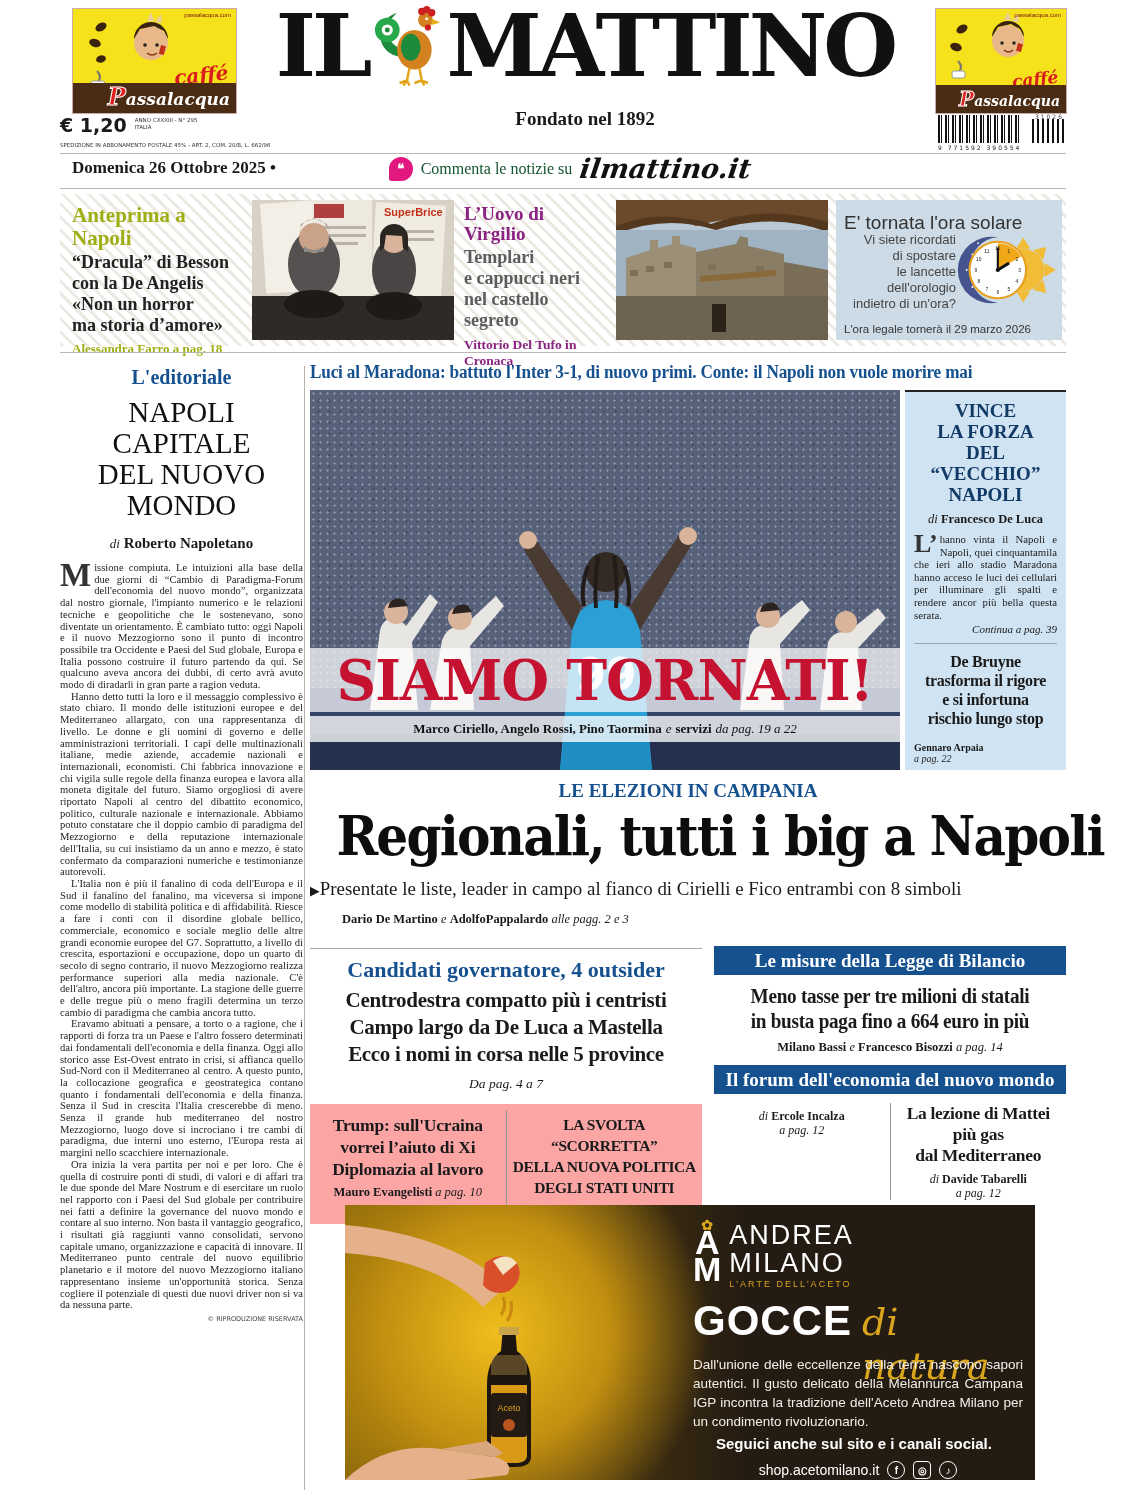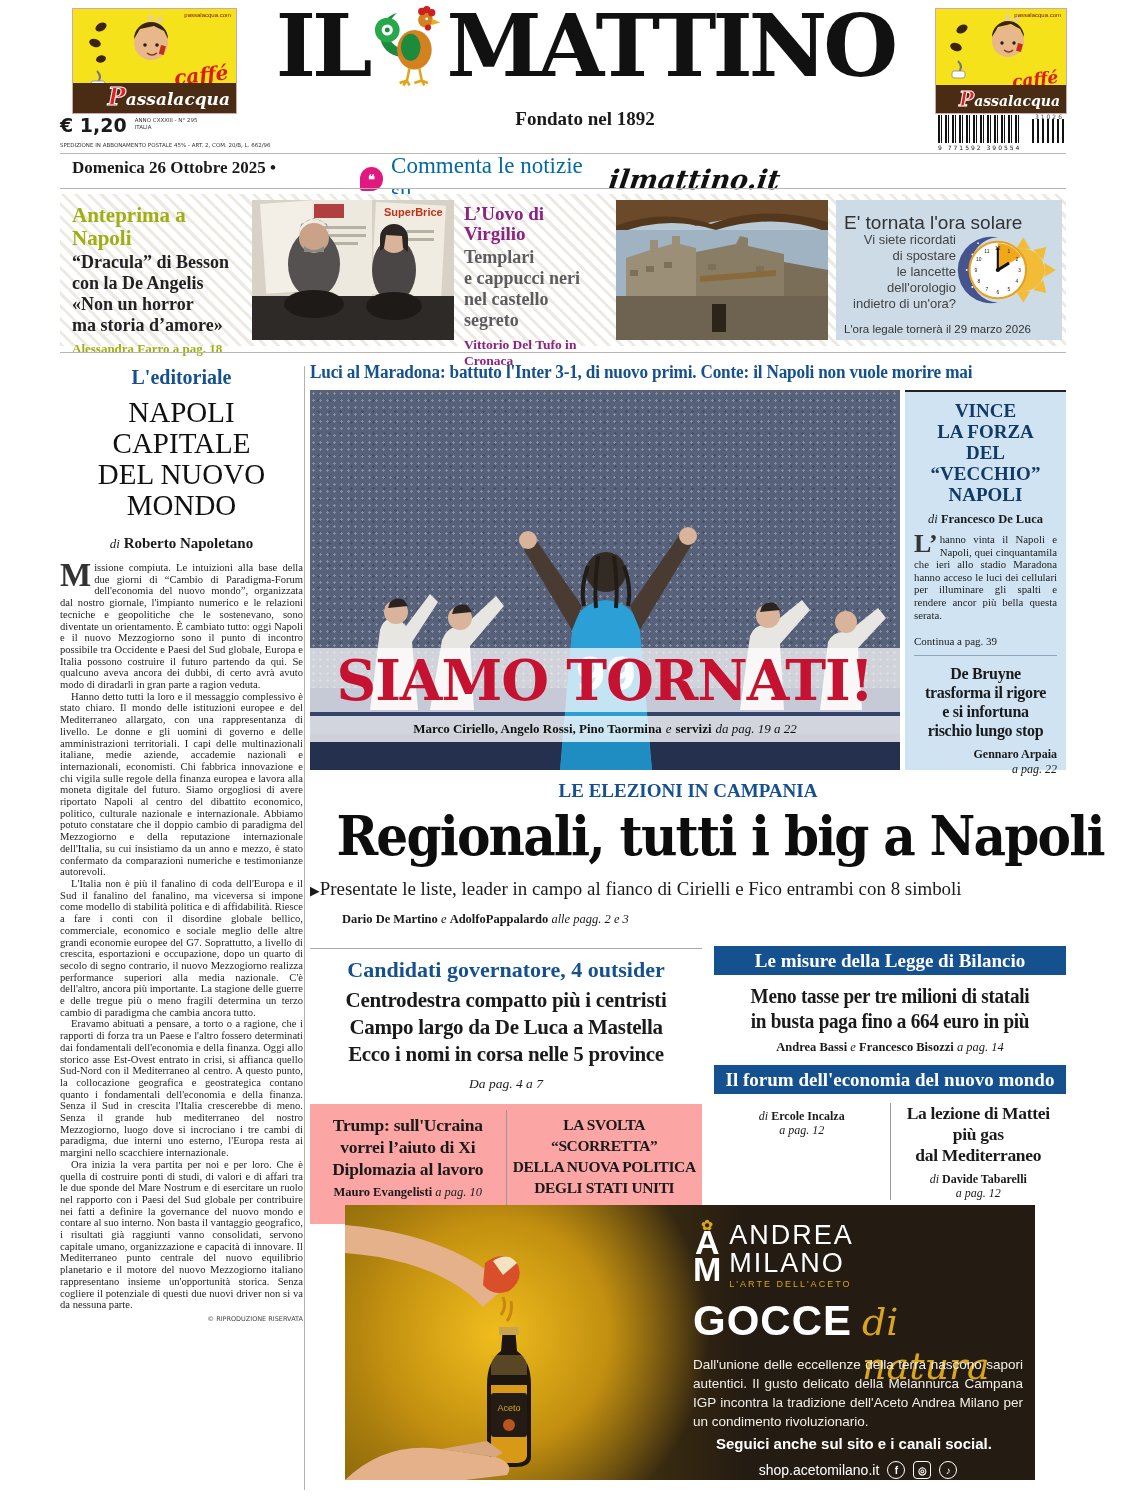--- a/index.html
+++ b/index.html
@@ -19,21 +19,21 @@
   .fondato{left:240px;top:108px;width:690px;text-align:center;font-weight:bold;font-size:19px;}
   .price{left:60px;top:114px;display:flex;gap:8px;align-items:flex-start;}
   .price .eur{font:bold 19px "DejaVu Sans",sans-serif;}
   .price .small{font:5.5px "DejaVu Sans",sans-serif;color:#333;line-height:1.3;padding-top:3px;}
   .postal{left:60px;top:142px;font:5.5px "DejaVu Sans",sans-serif;color:#333;}
   .rule{position:absolute;left:60px;width:1006px;height:1px;background:#b9b6b0;}
   .dateline{left:72px;top:158px;font-weight:bold;font-size:17px;}
   .comment{left:360px;top:153px;width:420px;display:flex;align-items:center;gap:8px;justify-content:center;}
   .comment .bubble{width:24px;height:24px;border-radius:50% 50% 50% 10%;background:#e0187f;color:#fff;
         font:bold 13px "DejaVu Serif",serif;display:flex;align-items:center;justify-content:center;}
-  .comment .txt{font-size:23px;color:#0369a1;}
+  .comment .txt{font-size:16px;color:#14532d;}
   .comment .logo{font:italic bold 27px "DejaVu Serif",serif;color:#111;transform:skewX(-8deg);}
   .barcode{left:938px;top:113px;width:128px;height:40px;}
   .barcode .bars{position:absolute;left:0;top:2px;width:84px;height:28px;
         background:repeating-linear-gradient(90deg,#111 0 2px,#fff 2px 3px,#111 3px 4px,#fff 4px 7px);}
   .barcode .bars2{position:absolute;right:0;top:6px;width:34px;height:24px;
         background:repeating-linear-gradient(90deg,#111 0 2px,#fff 2px 5px);}
   .barcode .num{position:absolute;left:0;top:31px;font:6px "DejaVu Sans",sans-serif;letter-spacing:2px;}
   .barcode .issue{position:absolute;right:2px;top:0;font:6px "DejaVu Sans",sans-serif;color:#444;letter-spacing:2px;}
 
   
@@ -86,24 +86,24 @@
   .caption-band{position:absolute;left:0;right:0;top:326px;height:26px;background:rgba(255,255,255,.78);
         display:flex;align-items:center;justify-content:center;gap:4px;font-size:13px;color:#111;}
 
   
   .sidebar{left:905px;top:390px;width:161px;height:380px;background:#cfe3f2;border-top:2px solid #222;
         padding:8px 9px;box-sizing:border-box;}
   .sb-title{color:#123a66;font-weight:bold;font-size:19px;line-height:21px;text-align:center;}
   .sb-byline{text-align:center;font-size:12.5px;margin:7px 0 6px;}
   .sb-body{font-size:10.8px;line-height:12.6px;text-align:justify;color:#1d1d1d;}
   .sb-drop{float:left;font-weight:bold;font-size:26px;line-height:22px;padding-right:2px;color:#333;}
-  .sb-cont{text-align:left;font-size:11px;margin-top:14px;}
+  .sb-cont{text-align:right;font-style:italic;font-size:11px;margin-top:2px;}
   .sb-hr{border:none;border-top:1px solid #8fa7bd;margin:8px 0;}
   .sb2-title{font-size:16px;line-height:19px;font-weight:bold;text-align:center;color:#1a1a1a;letter-spacing:-.3px;}
-  .sb2-by{text-align:right;font-size:12px;margin-top:7px;}
+  .sb2-by{text-align:left;font-size:10px;margin-top:14px;}
 
   
   .elections{left:310px;top:780px;width:756px;}
   .el-kicker{text-align:center;color:#15508f;font-weight:bold;font-size:19px;}
   .el-head{font-family:"DejaVu Serif",serif;font-weight:bold;font-size:54px;letter-spacing:-2px;text-align:center;
         transform:scaleX(.93);white-space:nowrap;margin-top:2px;color:#0d0d0d;}
   .el-deck{font-size:19.5px;margin-top:10px;white-space:nowrap;transform:scaleX(.97);transform-origin:left;}
   .el-deck .tri{font-size:13px;}
   .el-byline{font-size:12.5px;margin:12px 0 0 32px;}
   .subL{position:absolute;left:0;top:168px;width:392px;border-top:1px solid #aaa;padding-top:8px;}
@@ -496,21 +496,21 @@
       </div>
     </div>
 
     <div class="subR">
       <div class="bluebar">Le misure della Legge di Bilancio</div>
       <div class="head">
         <div>Meno tasse per tre milioni di statali</div>
         <div>in busta paga fino a 664 euro in più</div>
       </div>
       <div class="by">
-        <b>Andrea Bassi</b>
+        <b>Milano Bassi</b>
         <i>e</i>
         <b>Francesco Bisozzi</b>
         <i>a pag. 14</i>
       </div>
       <div class="bluebar">Il forum dell'economia del nuovo mondo</div>
       <div class="forumrow">
         <div class="cell">
           <div class="f-by"><i>di</i> <b>Ercole Incalza</b><br><i>a pag. 12</i></div>
         </div>
         <div class="div"></div>

